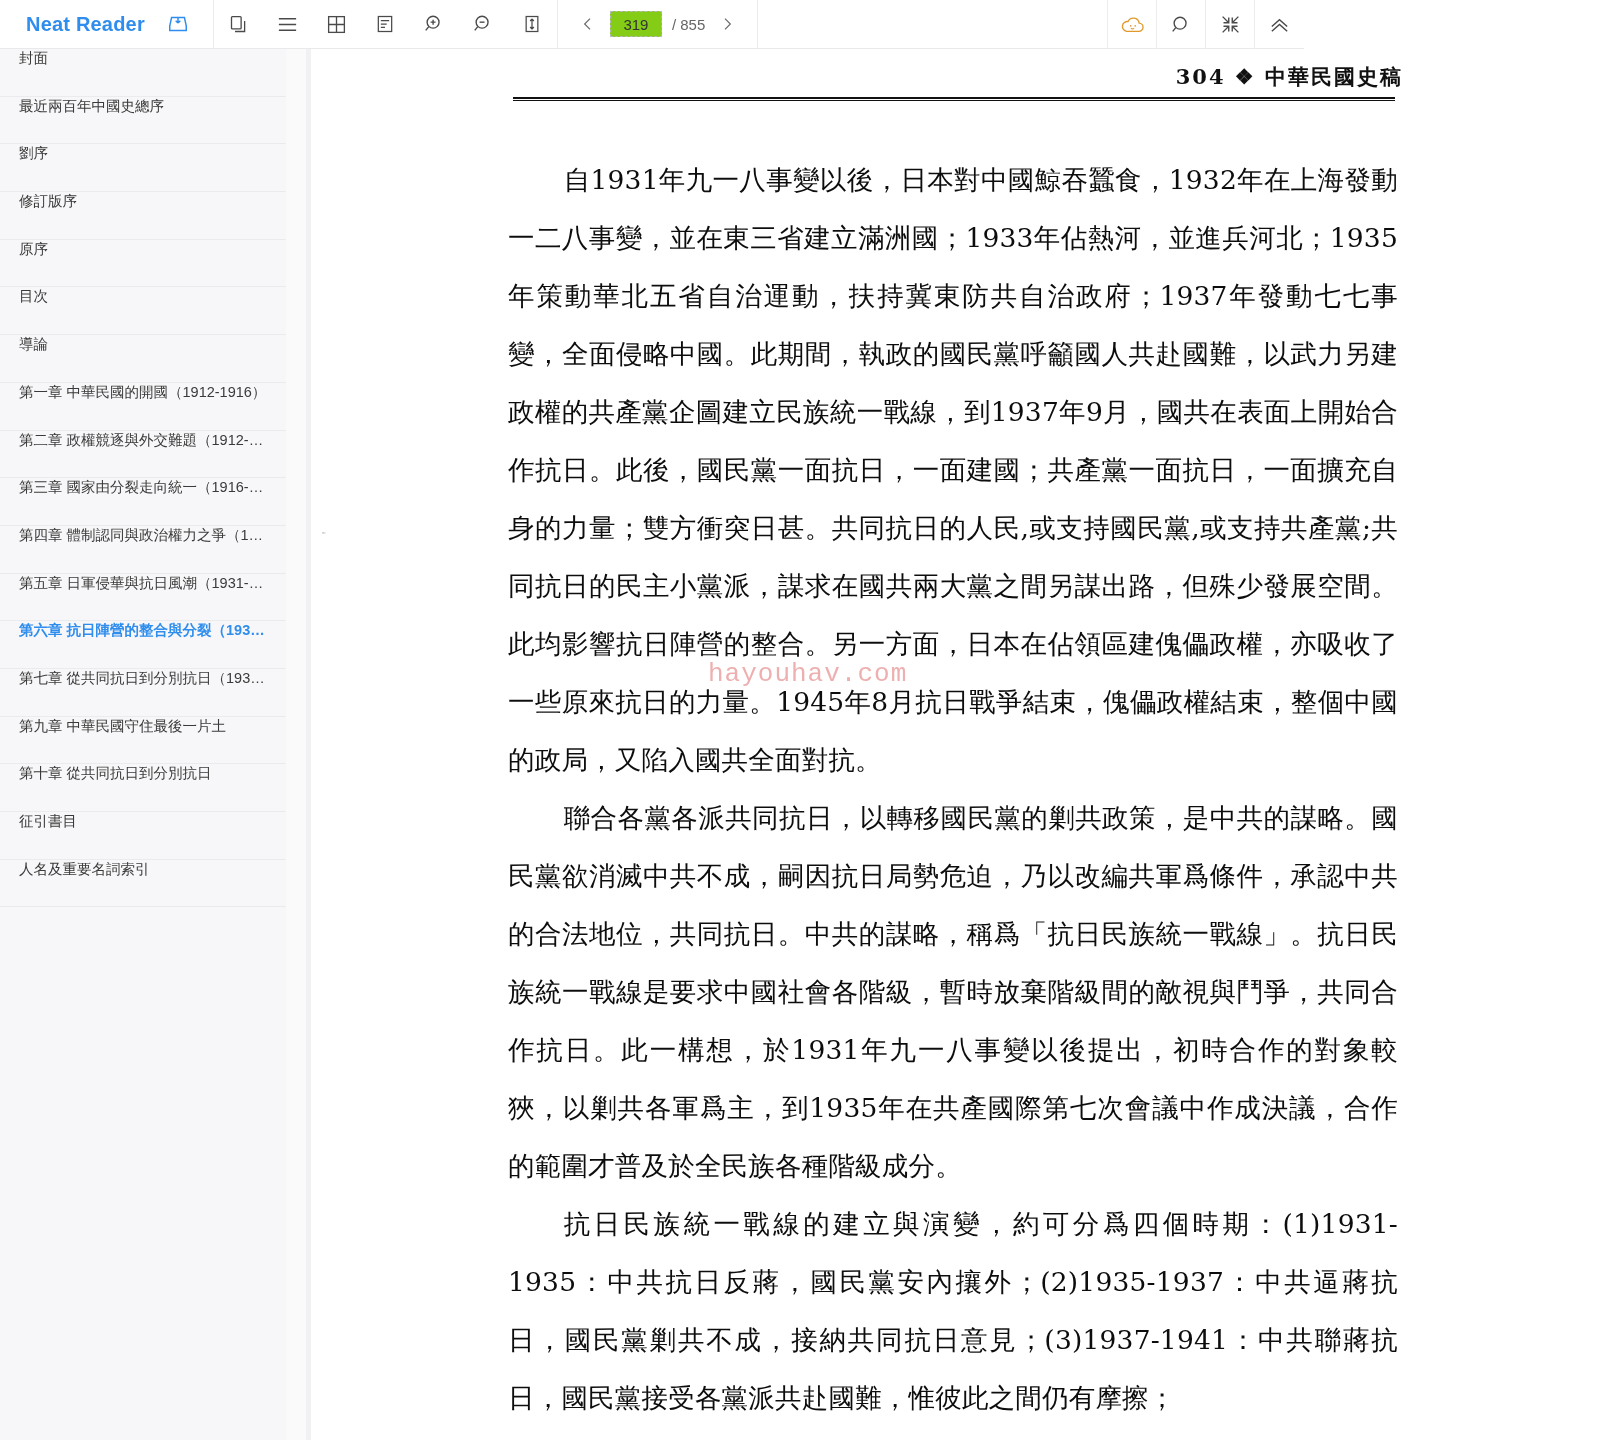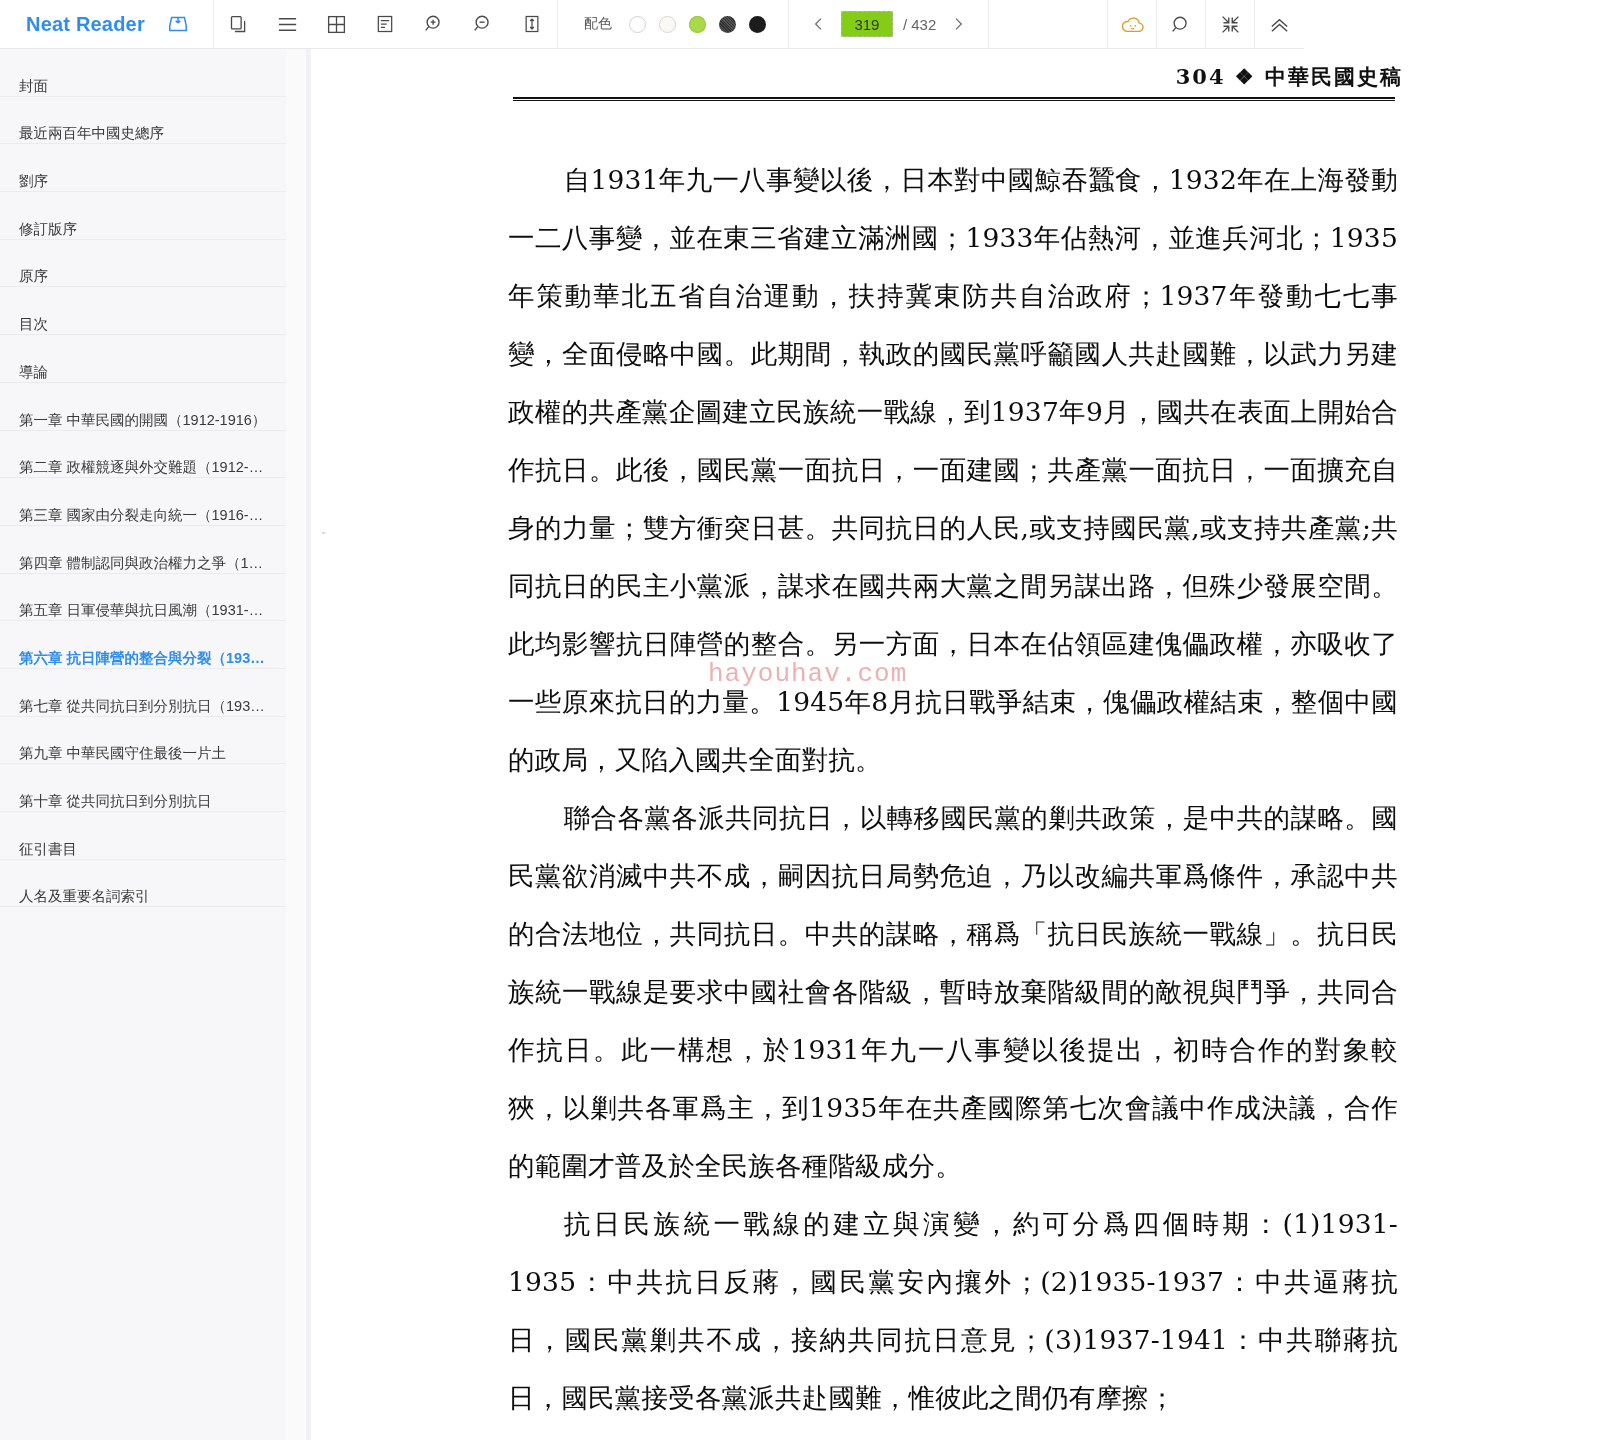--- a/index.html
+++ b/index.html
@@ -87,21 +87,21 @@
   
   .sidebar {
     position: absolute; top: 49px; left: 0;
     width: 286px; height: 1391px;
     background: #f7f7f9;
     overflow: hidden;
   }
   .toc-list { padding: 0; }
   .toc-item {
     height: 47.7px;
-    display: flex; align-items: flex-end;
+    display: flex; align-items: flex-start;
     padding: 0 18px 0 19px;
     font-size: 14.5px;
     color: #3a3a3a;
     border-bottom: 1px solid #ebebed;
     white-space: nowrap;
     overflow: hidden;
     cursor: pointer;
   }
   .toc-item .lbl {
     overflow: hidden; text-overflow: ellipsis; white-space: nowrap;
@@ -246,37 +246,29 @@
       </svg>
     </span>
     <span class="tb-btn">
       <svg width="20" height="20" viewBox="0 0 24 24" fill="none" stroke="#4a4a4a" stroke-width="1.5">
         <rect x="5" y="3" width="14" height="18"></rect>
         <path d="M12 6v12M12 6l-2.2 2.4M12 6l2.2 2.4M12 18l-2.2-2.4M12 18l2.2-2.4"></path>
       </svg>
     </span>
   </div>
 
-  <div class="color-group">
-    <span class="color-label">配色</span>
-    <span class="swatch sw-white"></span>
-    <span class="swatch sw-cream"></span>
-    <span class="swatch sw-green"></span>
-    <span class="swatch sw-dark"></span>
-    <span class="swatch sw-black"></span>
-  </div>
 
   <div class="pager-group">
     <span class="pg-arrow">
       <svg width="16" height="16" viewBox="0 0 24 24" fill="none" stroke="#6a6a6a" stroke-width="1.8">
         <path d="M15 4L7 12l8 8"></path>
       </svg>
     </span>
     <input class="pg-input" value="319" style="">
-    <span class="pg-total">/ 432</span>
+    <span class="pg-total">/ 855</span>
     <span class="pg-arrow">
       <svg width="16" height="16" viewBox="0 0 24 24" fill="none" stroke="#6a6a6a" stroke-width="1.8">
         <path d="M9 4l8 8-8 8"></path>
       </svg>
     </span>
   </div>
 
   <div class="tb-spacer"></div>
 
   <div class="right-group">

